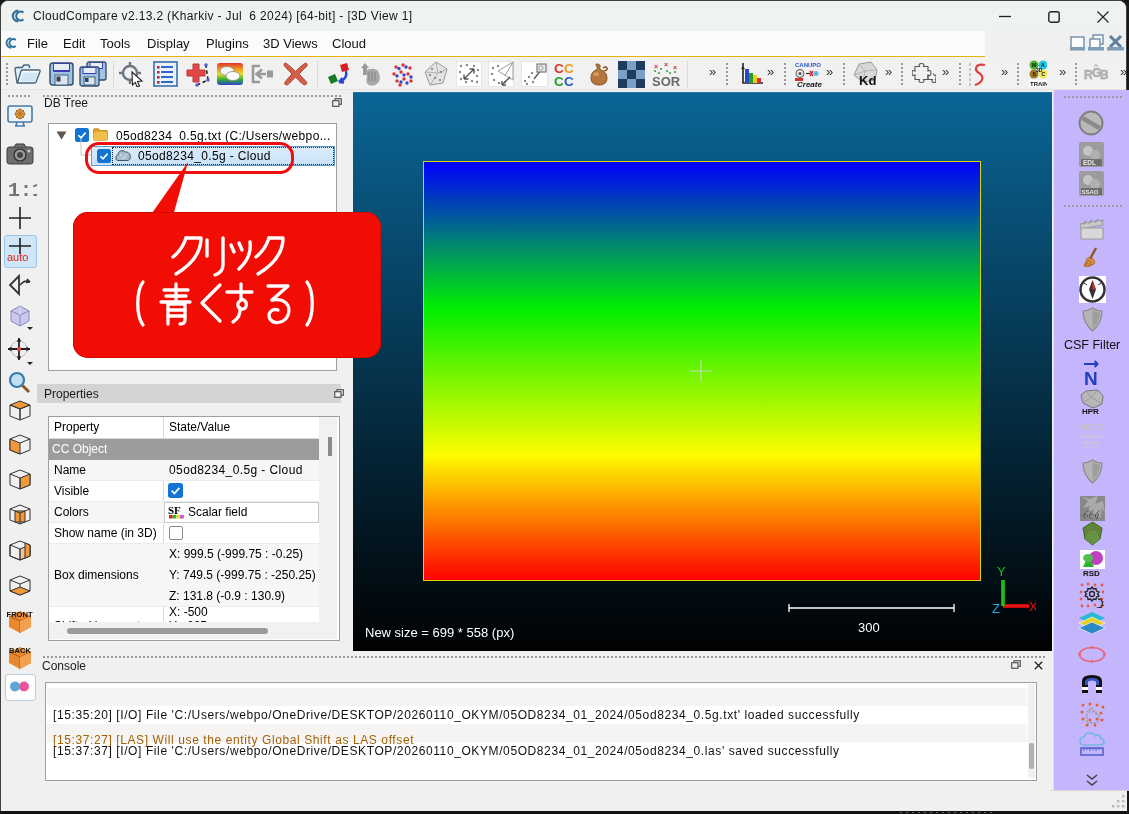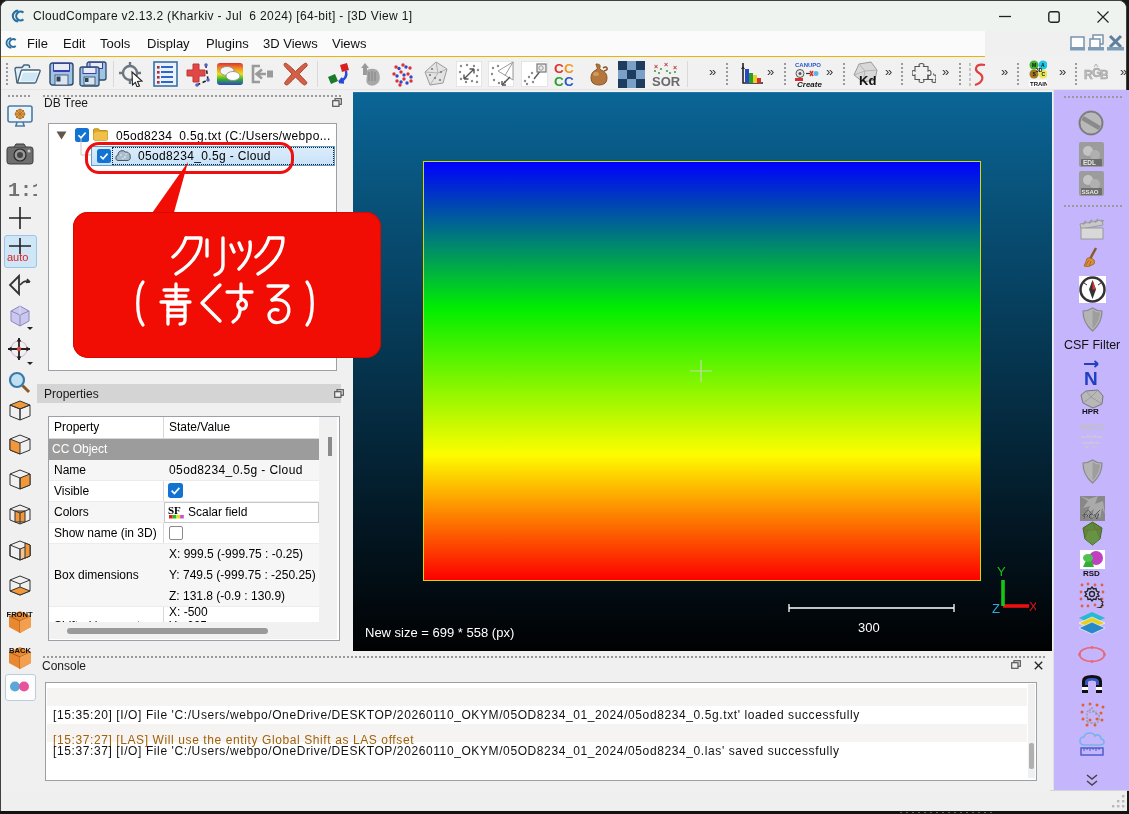--- a/index.html
+++ b/index.html
@@ -49,21 +49,21 @@
   <svg class="abs" style="left:3px;top:5px" width="15" height="14" viewBox="0 0 17 16">
         <path d="M8.2 2.6 A5.3 5.3 0 1 0 8.2 13.4" fill="none" stroke="#2a6e9e" stroke-width="2.1"></path>
         <path d="M13.4 4.6 A4.4 4.4 0 1 0 13.4 11.4" fill="none" stroke="#2a6e9e" stroke-width="2.1"></path>
       </svg>
   <span class="mi" style="left:26px">File</span>
   <span class="mi" style="left:62px">Edit</span>
   <span class="mi" style="left:99px">Tools</span>
   <span class="mi" style="left:146px">Display</span>
   <span class="mi" style="left:205px">Plugins</span>
   <span class="mi" style="left:262px">3D Views</span>
-  <span class="mi" style="left:331px">Views</span>
+  <span class="mi" style="left:331px">Cloud</span>
 
   <svg class="abs" style="left:1068px;top:3px" width="56" height="20" viewBox="0 0 56 20">
     <rect x="2" y="3" width="13" height="11" fill="#fdfdfd" stroke="#6e8ca6" stroke-width="1.4"></rect>
         <rect x="1" y="13" width="15" height="3.5" fill="#7d9cb5"></rect>
     <rect x="24" y="1" width="10" height="9" fill="#fdfdfd" stroke="#6e8ca6" stroke-width="1.4"></rect>
         <rect x="21" y="5" width="10" height="9" fill="#fdfdfd" stroke="#6e8ca6" stroke-width="1.4"></rect>
         <rect x="19" y="13" width="16" height="3.5" fill="#7d9cb5"></rect>
     <path d="M41 2 L52 13 M52 2 L41 13" stroke="#5d7f9d" stroke-width="3"></path>
         <rect x="38" y="13" width="17" height="3.5" fill="#7d9cb5"></rect>
   </svg>

